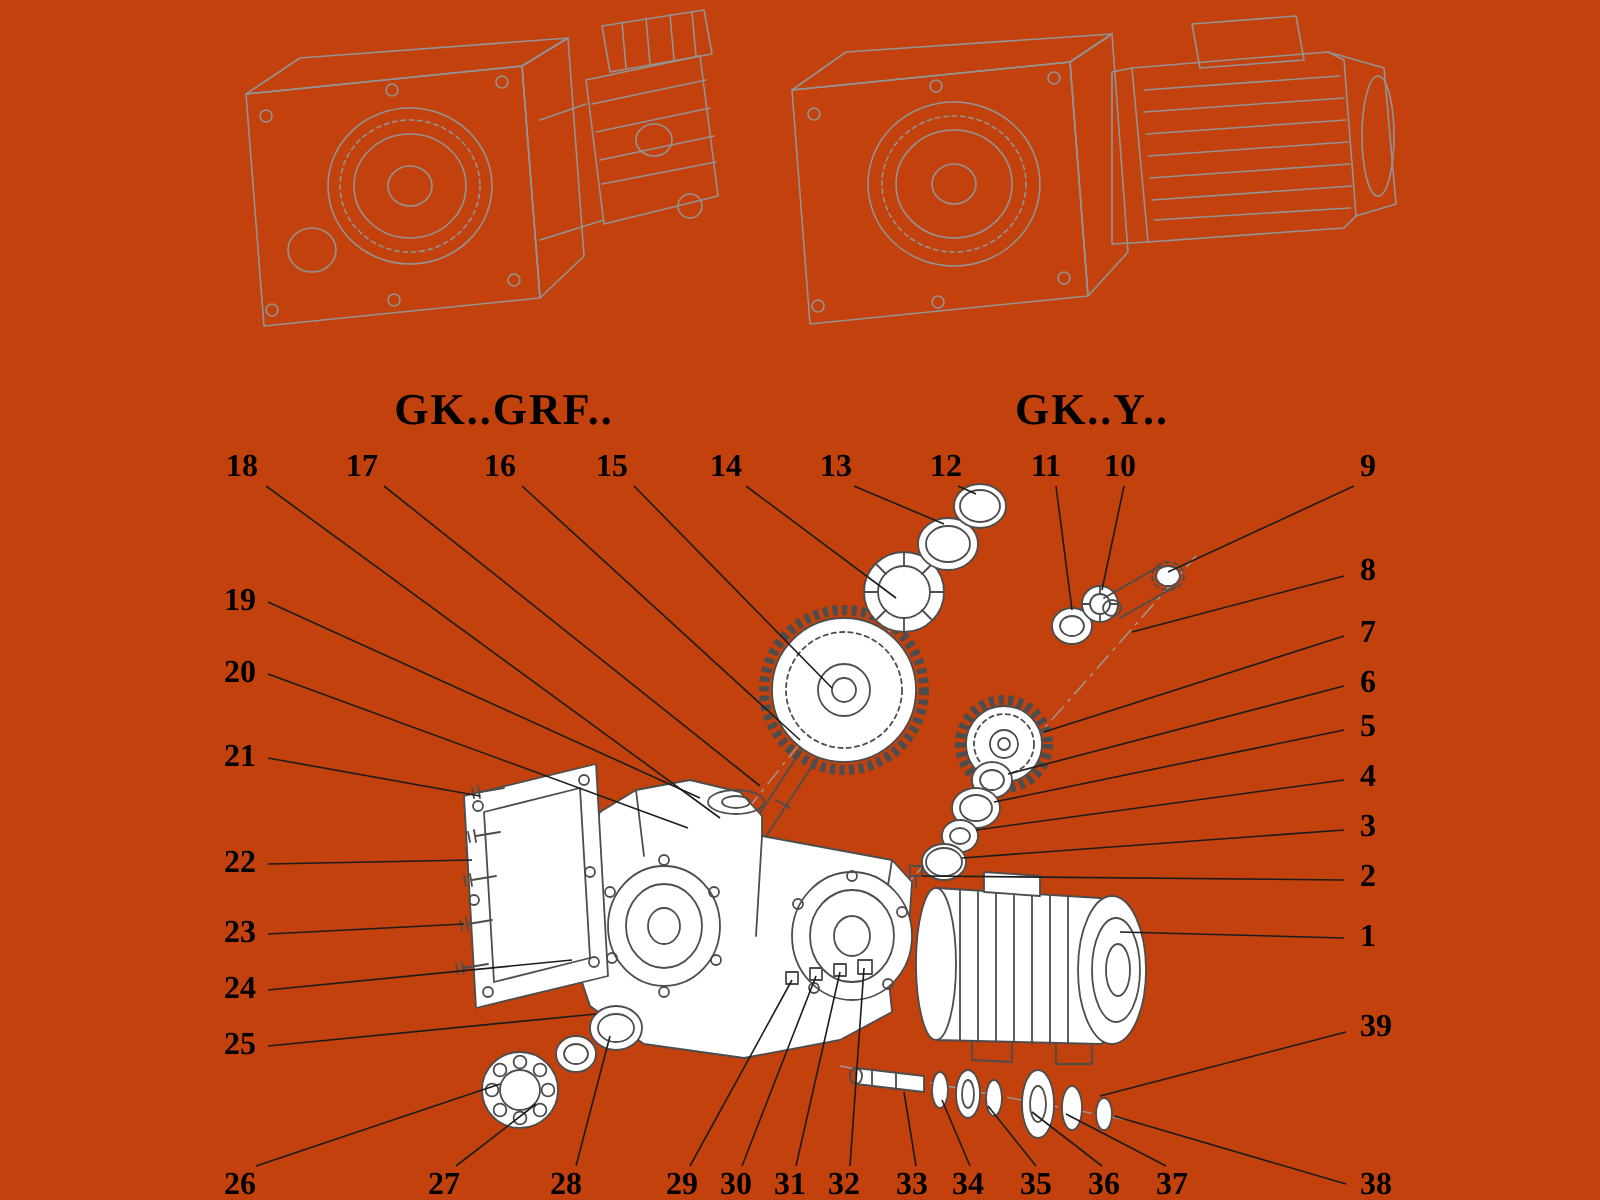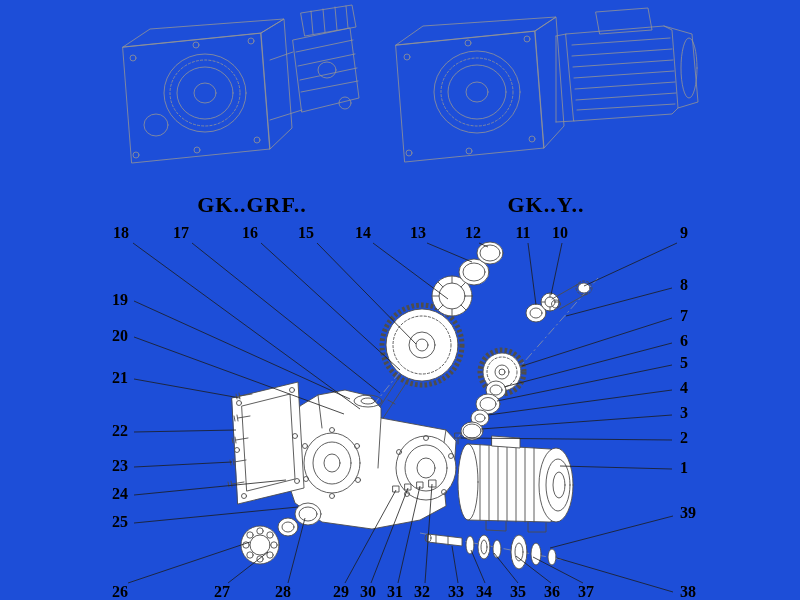--- a/index.html
+++ b/index.html
@@ -1,16 +1,16 @@
 <!DOCTYPE html>
 <html><head>
 <meta charset="utf-8">
 <style>
   html,body{margin:0;padding:0;background:#fff;}
-  .stage{position:relative;width:800px;height:600px;background:#1d4ed8;overflow:hidden;
+  .stage{position:relative;width:800px;height:600px;background:#c2410c;overflow:hidden;
          font-family:"Liberation Serif",serif;}
   svg{display:block;}
   .sketch{stroke:#949494;fill:none;stroke-width:0.8;stroke-linejoin:round;stroke-linecap:round;}
   .part{stroke:#4d4d4d;fill:none;stroke-width:0.9;stroke-linejoin:round;stroke-linecap:round;}
   .pfill{fill:#ffffff;}
   .teeth{stroke:#4d4d4d;stroke-width:5;stroke-dasharray:2.6 2.2;fill:none;}
   .dash{stroke-dasharray:2.2 2;}
   .cl{stroke:#9d9d9d;stroke-width:0.7;stroke-dasharray:9 3 2 3;fill:none;}
   #leader-lines line{stroke:#1c1c1c;stroke-width:0.8;}
   #part-labels text{font-family:"Liberation Serif",serif;font-size:16px;font-weight:600;

